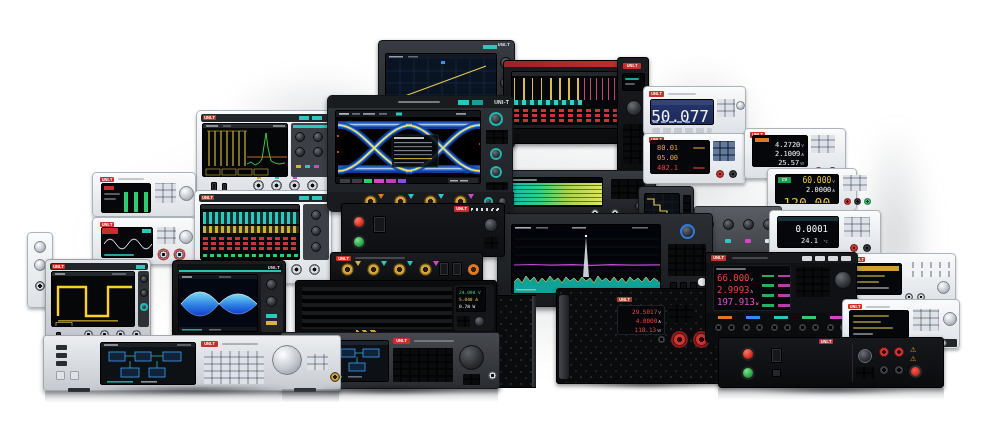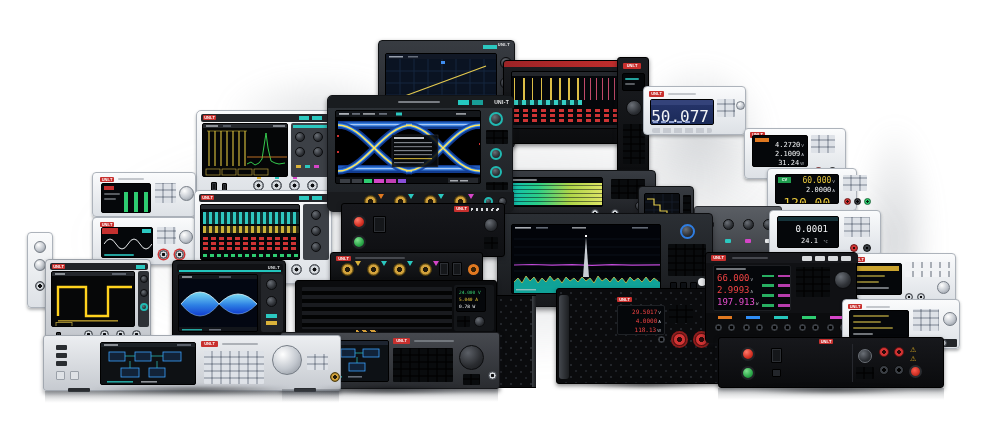--- a/index.html
+++ b/index.html
@@ -106,35 +106,48 @@
     <div class="i scr" style="left:6px;top:12px;width:64px;height:26px;background:linear-gradient(#27366c,#1a2a58)">
       <div class="i" style="left:0;top:0;width:64px;height:5px;background:#34437a"></div>
       <div class="i mono c-white" style="right:4px;top:7px;font-size:16px">50.077</div>
       <div class="i" style="left:2px;top:21px;width:40px;height:2px;background:repeating-linear-gradient(90deg,#8fa0d0 0 5px,transparent 5px 8px)"></div>
     </div>
     <div class="i kpl" style="left:73px;top:12px;width:18px;height:18px"></div>
     <div class="i kns" style="left:92px;top:14px;width:9px;height:9px"></div>
     <div class="i" style="left:8px;top:41px;width:60px;height:5px;background:repeating-linear-gradient(90deg,#c6cad1 0 8px,transparent 8px 11px);border-radius:2px"></div>
   </div>
 
+  <div class="i wb" style="left:643px;top:133px;width:103px;height:51px;z-index:5">
+    <div class="i logo" style="left:5px;top:3px;width:15px;height:6px">UNI-T</div>
+    <div class="i scr" style="left:6px;top:6px;width:60px;height:34px">
+      <div class="i mono c-amber" style="left:6px;top:3px;font-size:7px">80.01</div>
+      <div class="i mono c-amber" style="left:6px;top:13px;font-size:7px">05.00</div>
+      <div class="i mono c-red" style="left:6px;top:23px;font-size:7px">402.1</div>
+      <div class="i dash" style="left:42px;top:6px;width:12px;background:#e8a23c"></div>
+      <div class="i dash" style="left:42px;top:26px;width:12px;background:#ef4343"></div>
+    </div>
+    <div class="i kpb" style="left:69px;top:7px;width:22px;height:20px"></div>
+    <div class="i tr" style="left:72px;top:36px;width:8px;height:8px"></div>
+    <div class="i tk" style="left:85px;top:36px;width:8px;height:8px"></div>
+  </div>
 
   <div class="i wb" style="left:744px;top:128px;width:102px;height:51px;z-index:5">
     <div class="i logo" style="left:5px;top:3px;width:15px;height:6px">UNI-T</div>
     <div class="i scr" style="left:7px;top:6px;width:56px;height:32px">
       <div class="i" style="left:2px;top:2px;width:14px;height:4px;background:#e07820"></div>
       <div class="disp-row i" style="right:3px;top:6px;width:48px">
           <span class="mono c-white" style="font-size:7px">4.2720</span>
           <span class="u">V</span>
         </div>
       <div class="disp-row i" style="right:3px;top:15px;width:48px">
           <span class="mono c-white" style="font-size:7px">2.1009</span>
           <span class="u">A</span>
         </div>
       <div class="disp-row i" style="right:3px;top:24px;width:48px">
-          <span class="mono c-white" style="font-size:7px">31.24</span>
+          <span class="mono c-white" style="font-size:7px">25.57</span>
           <span class="u">W</span>
         </div>
     </div>
     <div class="i kpl" style="left:66px;top:6px;width:24px;height:18px"></div>
     <div class="i tr" style="left:69px;top:38px;width:9px;height:9px"></div>
     <div class="i tk" style="left:83px;top:38px;width:9px;height:9px"></div>
   </div>
 
   <div class="i wb" style="left:767px;top:168px;width:90px;height:43px;z-index:6">
     <div class="i scr" style="left:7px;top:5px;width:64px;height:30px">

